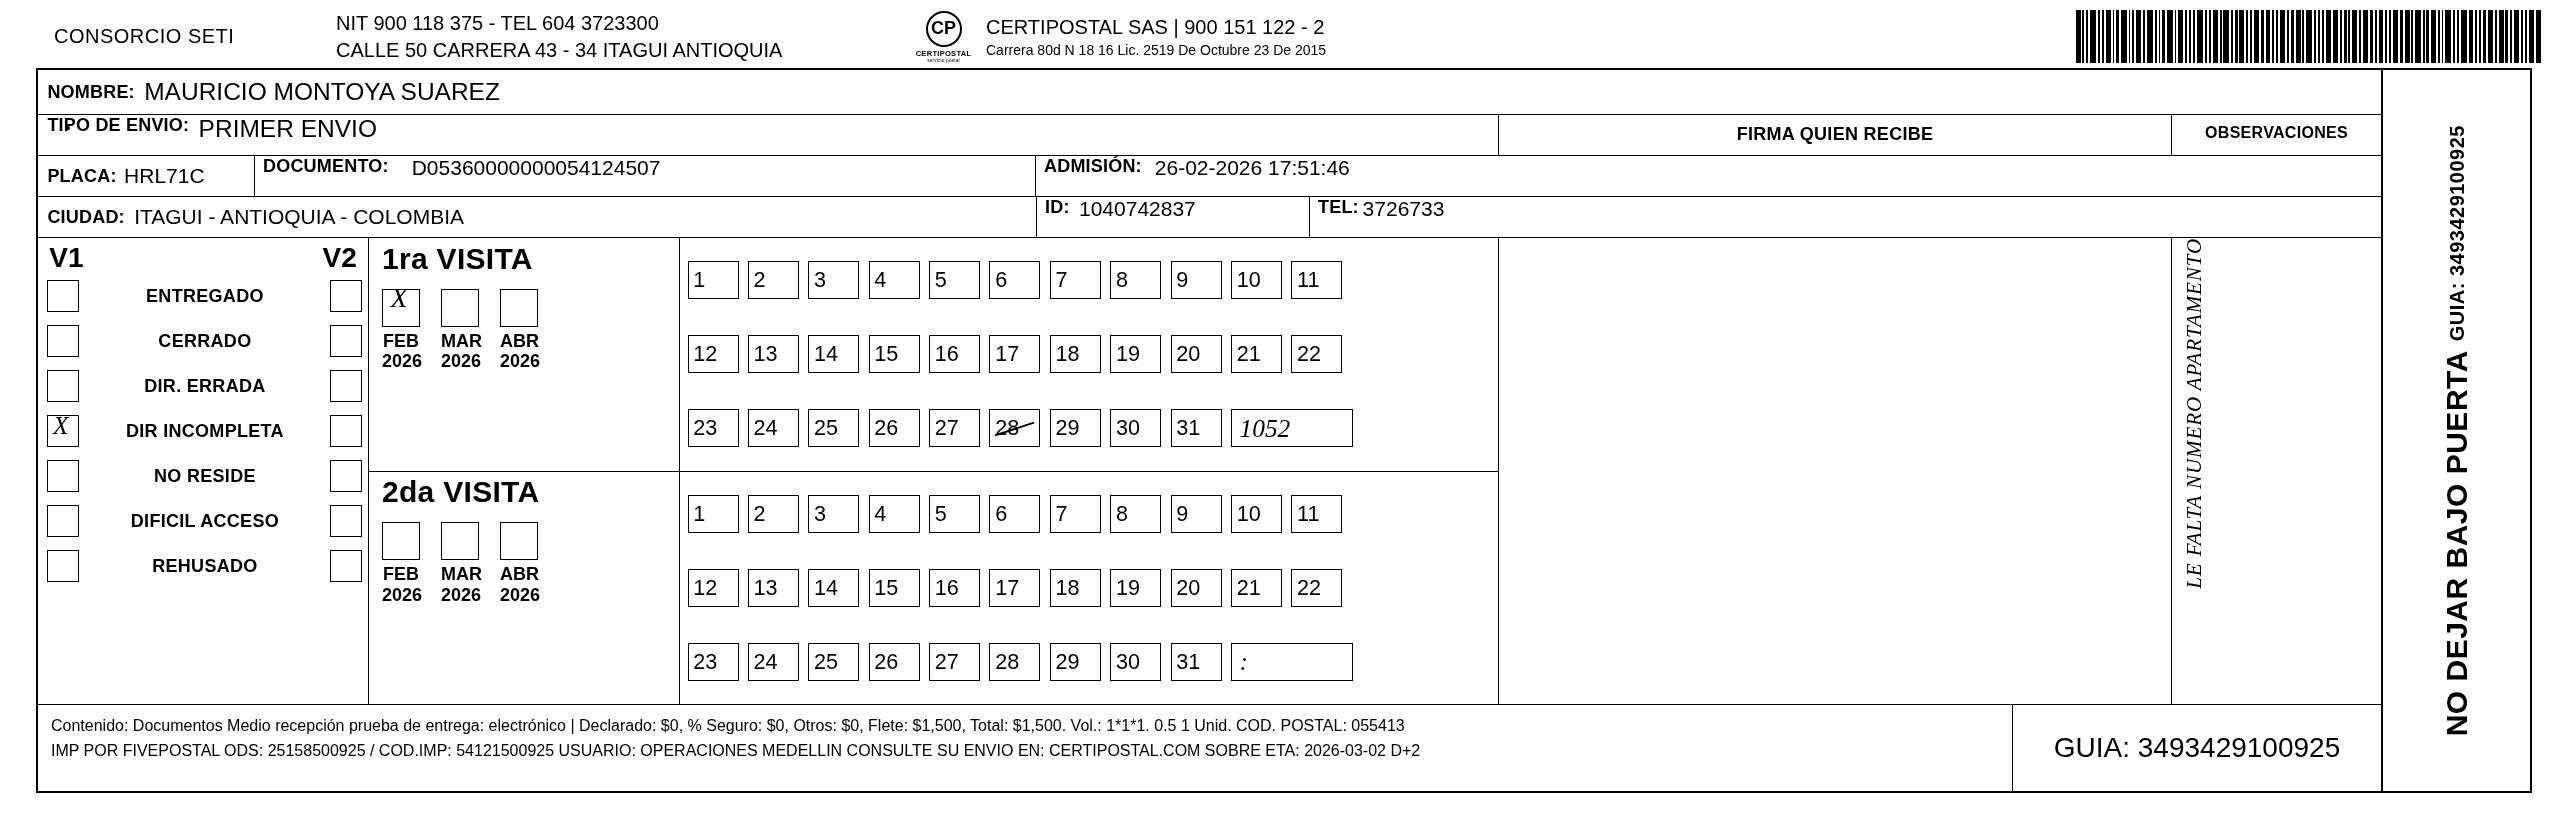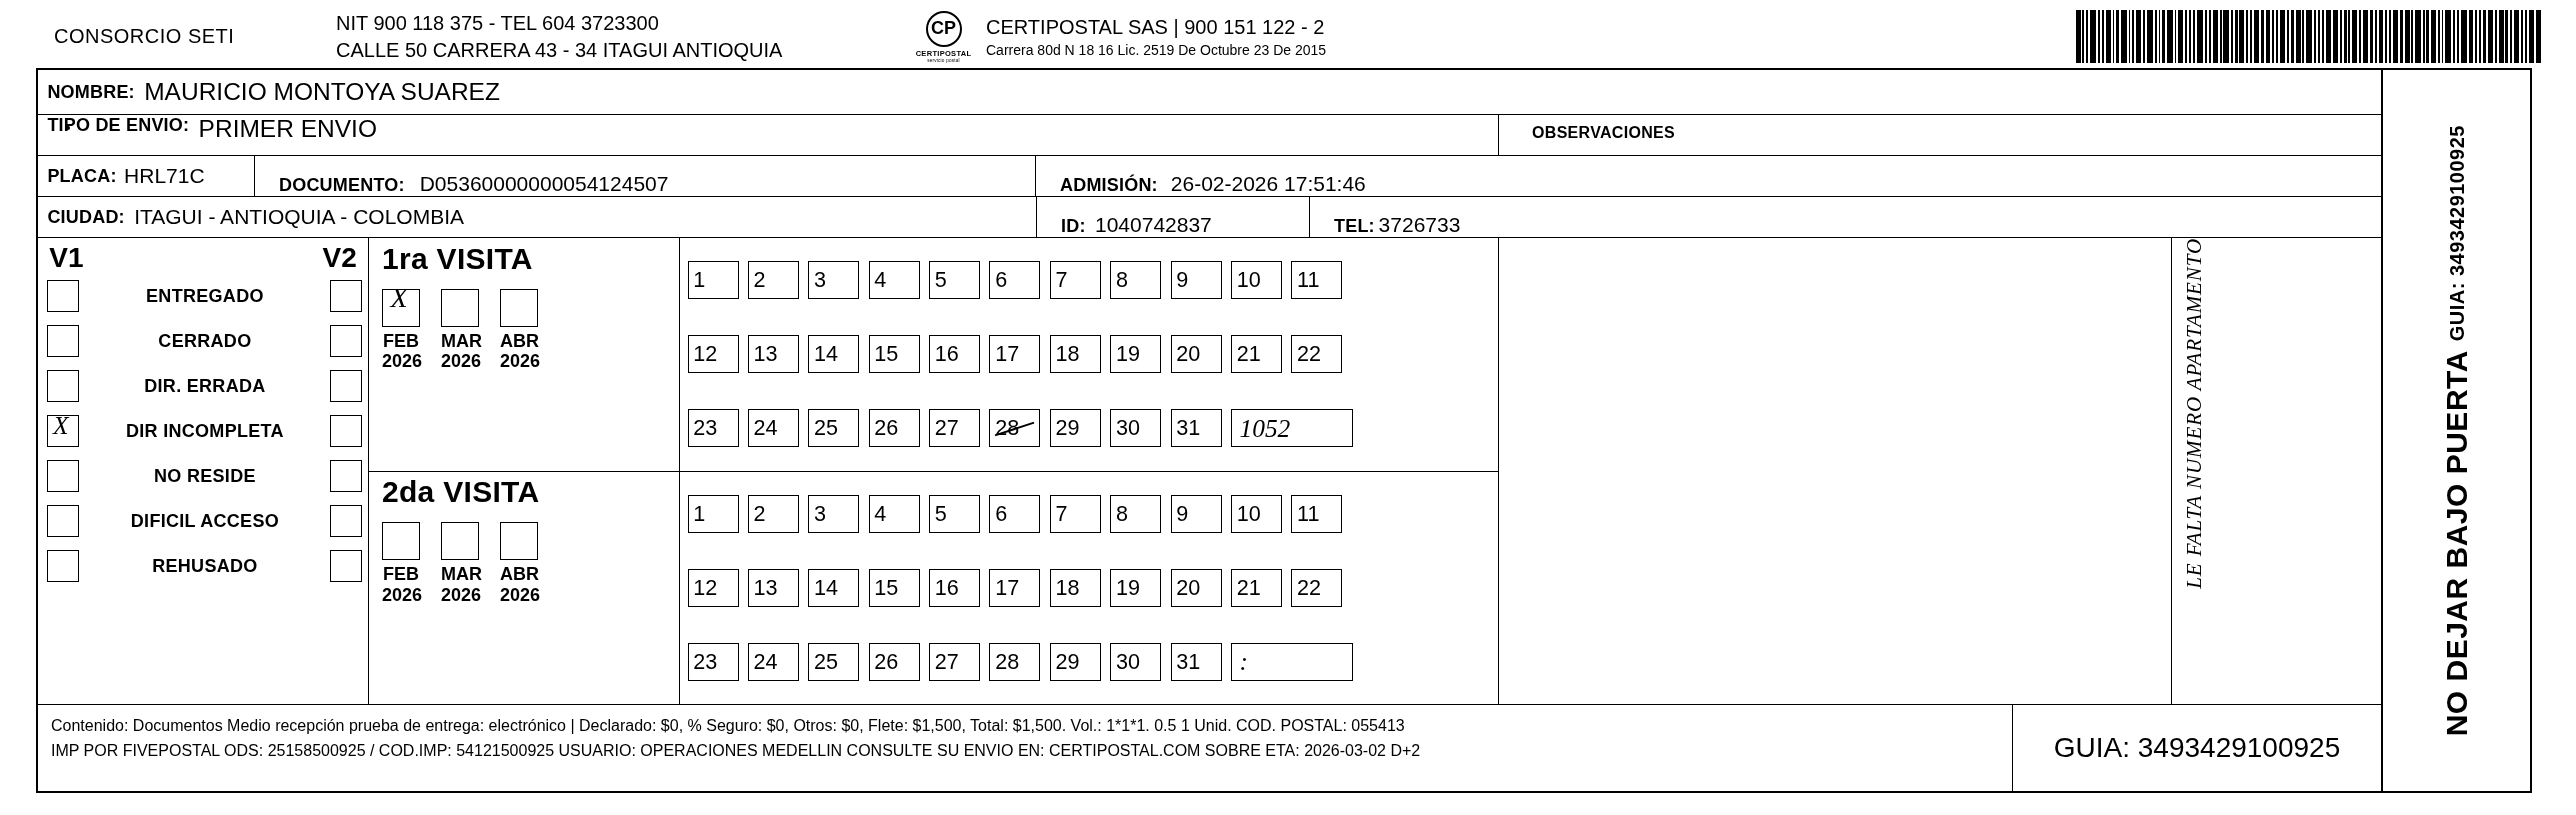--- a/index.html
+++ b/index.html
@@ -33,21 +33,21 @@
   .val{font-size:24.5px;font-family:"Liberation Sans",sans-serif;}
   .val-sm{font-size:21px;}
   .pad{padding-left:9.4px;}
 
   .r-nombre{height:45px;}
   .r-direccion{height:41px;}
   .r-tipo{height:41px;}
   .r-placa{height:41px;}
   .r-ciudad{height:41px;}
 
-  .cellsep{border-left:1.9px solid #000;height:100%;display:flex;align-items:flex-end;padding-left:24px;box-sizing:border-box;}
+  .cellsep{border-left:1.9px solid #000;height:100%;display:flex;align-items:flex-start;padding-left:8px;box-sizing:border-box;}
 
   
   .middle{flex:1;display:flex;}
   .mid-left{width:1461px;box-sizing:border-box;border-right:1.9px solid #000;display:flex;}
   .mid-firma{flex:1;box-sizing:border-box;border-right:1.9px solid #000;}
   .mid-obs{width:209px;box-sizing:border-box;}
 
   .colhead{text-align:center;font-size:18px;font-weight:bold;padding-top:8.5px;letter-spacing:0.3px;}
 
   
@@ -217,33 +217,36 @@
         <span class="lbl pad">NOMBRE:</span>
         <span class="val" style="margin-left:9.4px">MAURICIO MONTOYA SUAREZ</span>
       </div>
 
 
       <div class="row r-tipo" style="padding:0">
         <div style="width:1461px;display:flex;align-items:flex-start;height:100%;border-right:1.9px solid #000;box-sizing:border-box">
           <span class="lbl pad">TIPO DE ENVIO:</span>
           <span class="val" style="margin-left:9.4px">PRIMER ENVIO</span>
         </div>
+        <div style="flex:1;height:100%;border-right:1.9px solid #000;box-sizing:border-box">
+          <div class="colhead">FIRMA QUIEN RECIBE</div>
+        </div>
         <div style="width:209px;height:100%;box-sizing:border-box">
           <div class="colhead" style="font-size:16px">OBSERVACIONES</div>
         </div>
       </div>
 
       <div class="row r-placa" style="padding:0">
         <div style="width:216px;display:flex;align-items:center;height:100%;box-sizing:border-box">
           <span class="lbl pad">PLACA:</span>
           <span class="val-sm" style="margin-left:7.5px">HRL71C</span>
         </div>
         <div class="cellsep" style="width:781px">
           <span class="lbl">DOCUMENTO:</span>
-          <span class="val-sm" style="margin-left:15px">D05360000000054124507</span>
+          <span class="val-sm" style="margin-left:23px">D05360000000054124507</span>
         </div>
         <div class="cellsep" style="flex:1">
           <span class="lbl">ADMISIÓN:</span>
           <span class="val-sm" style="margin-left:13px">26-02-2026 17:51:46</span>
         </div>
       </div>
 
       <div class="row r-ciudad" style="padding:0">
         <div style="width:998px;display:flex;align-items:center;height:100%;box-sizing:border-box">
           <span class="lbl pad">CIUDAD:</span>

